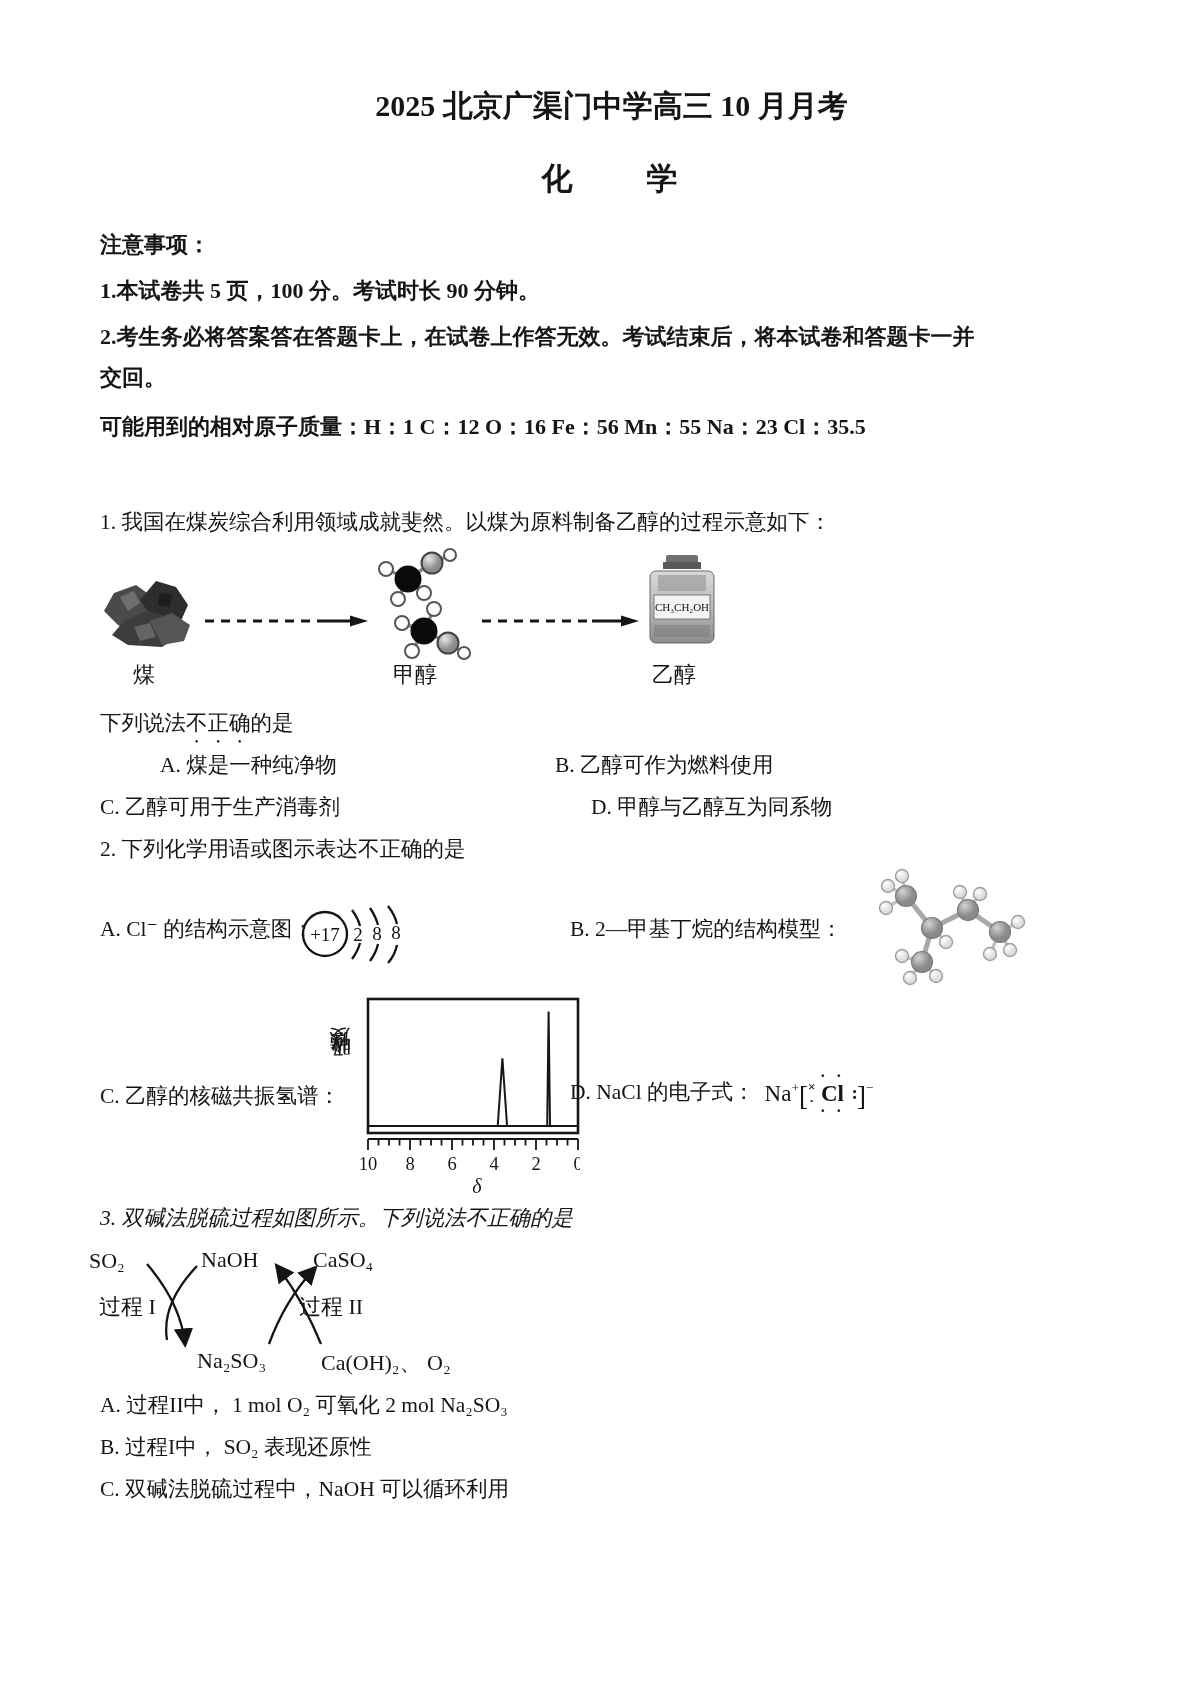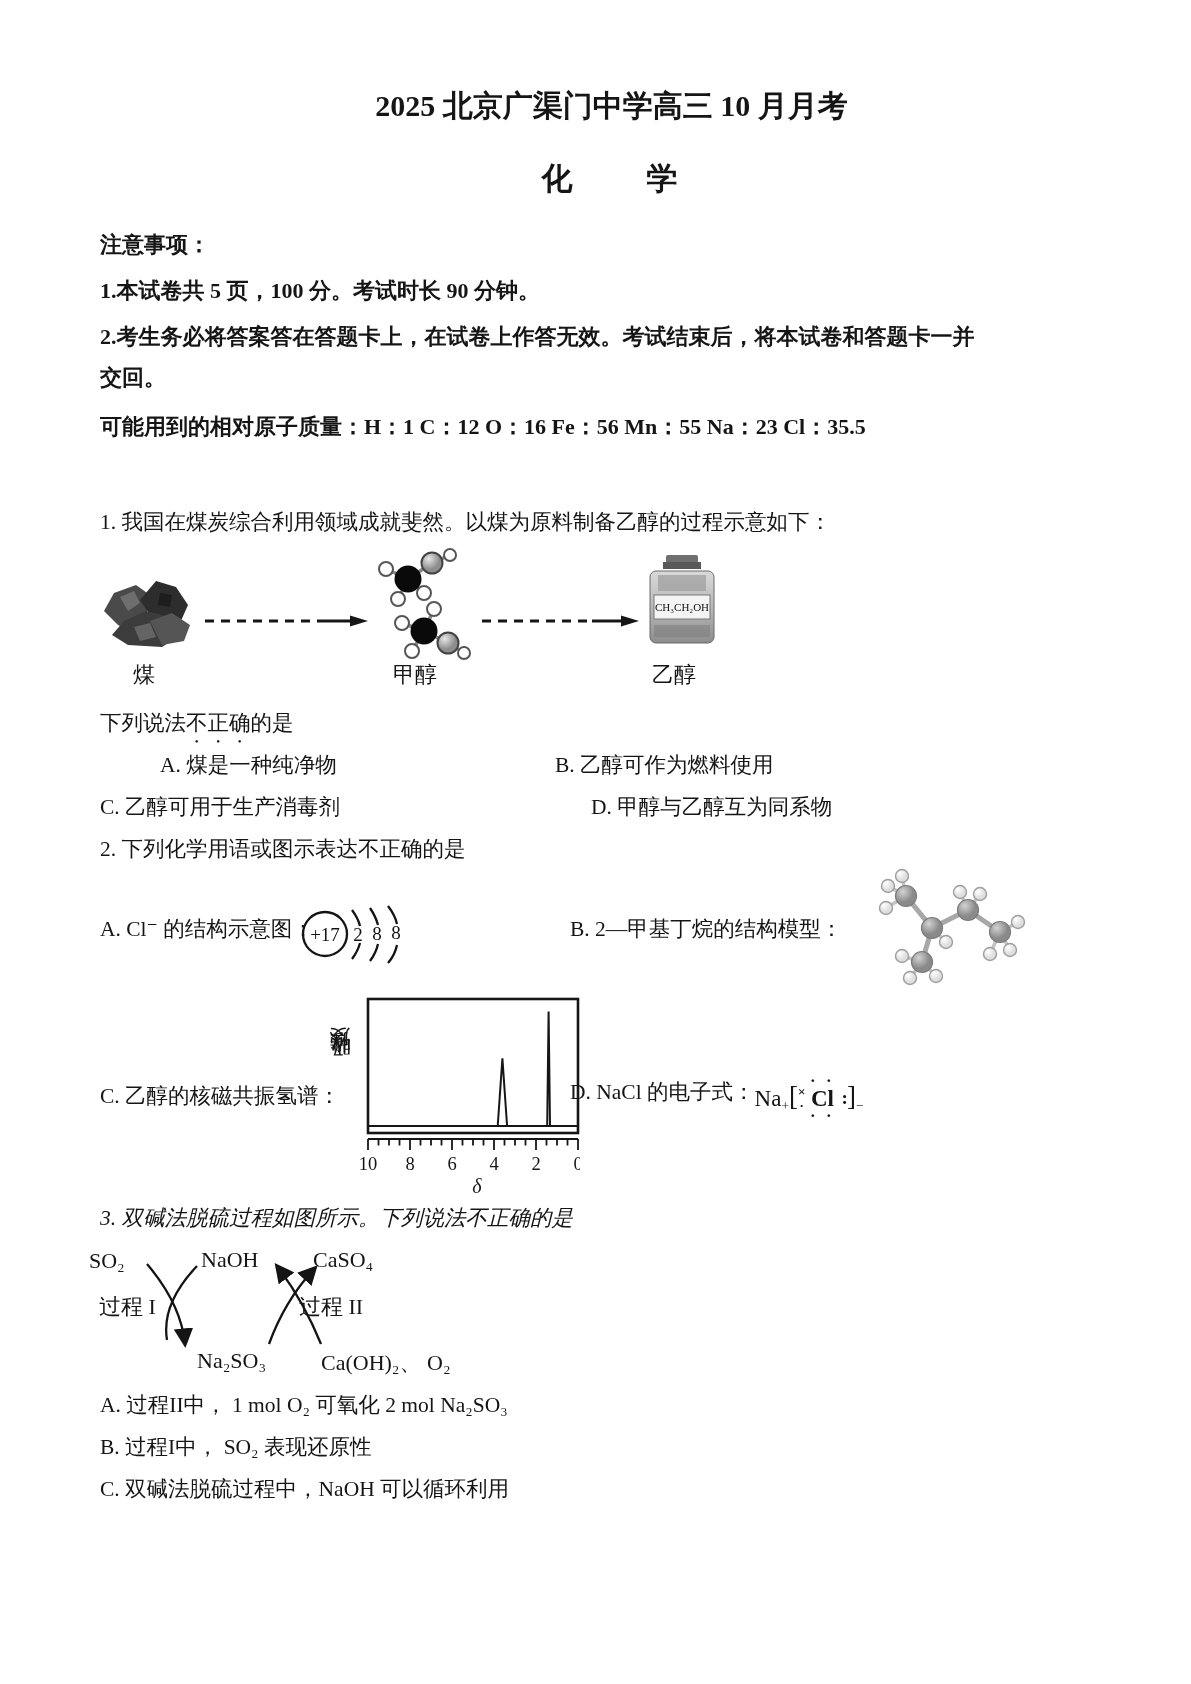--- a/index.html
+++ b/index.html
@@ -10,21 +10,21 @@
   .txt{font-size:21.5px;line-height:1.3;white-space:nowrap;}
   .center{left:0;right:0;text-align:center;}
   .title{font-size:30px;font-weight:bold;}
   .subject{font-size:31px;font-weight:bold;letter-spacing:4px;}
   .emph{-webkit-text-emphasis:filled dot;-webkit-text-emphasis-position:under;
         text-emphasis:filled dot;text-emphasis-position:under right;}
   sup{font-size:58%;}
   svg text{font-family:"Liberation Serif","DejaVu Serif",serif;}
   .diaglabel{position:absolute;font-size:22px;}
   
-  .eform{display:inline-flex;align-items:flex-end;font-size:23px;}
+  .eform{display:inline-flex;align-items:flex-start;font-size:23px;margin-left:10px;}
   .eform .brk{font-size:27px;}
   .lewis{position:relative;display:inline-block;padding:0 10px;margin:0 3px;font-size:23px;font-weight:bold;}
   .ld{position:absolute;line-height:1;color:#111;}
   .ld.top{top:-12px;left:50%;transform:translateX(-50%);font-size:17px;letter-spacing:3px;font-weight:bold;white-space:nowrap;}
   .ld.bottom{bottom:-10px;left:50%;transform:translateX(-50%);font-size:17px;letter-spacing:3px;font-weight:bold;white-space:nowrap;}
   .ld.left{left:-3px;top:50%;transform:translateY(-50%);display:flex;flex-direction:column;align-items:center;font-size:13px;line-height:1.1;font-weight:bold;}
   .ld.right{right:-4px;top:42%;transform:translateY(-50%);font-size:19px;font-weight:bold;}
   .vlabel{writing-mode:vertical-rl;transform:rotate(180deg);font-size:21px;letter-spacing:2px;}
   .ycol{display:flex;align-items:center;justify-content:center;}
   .row{display:flex;align-items:flex-start;}

